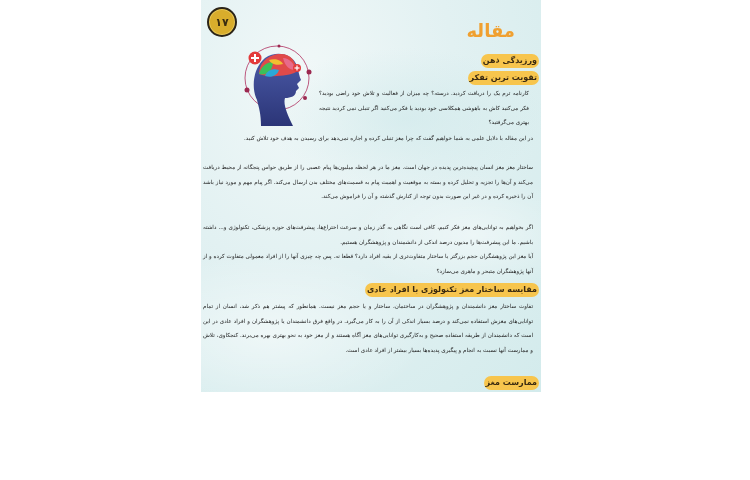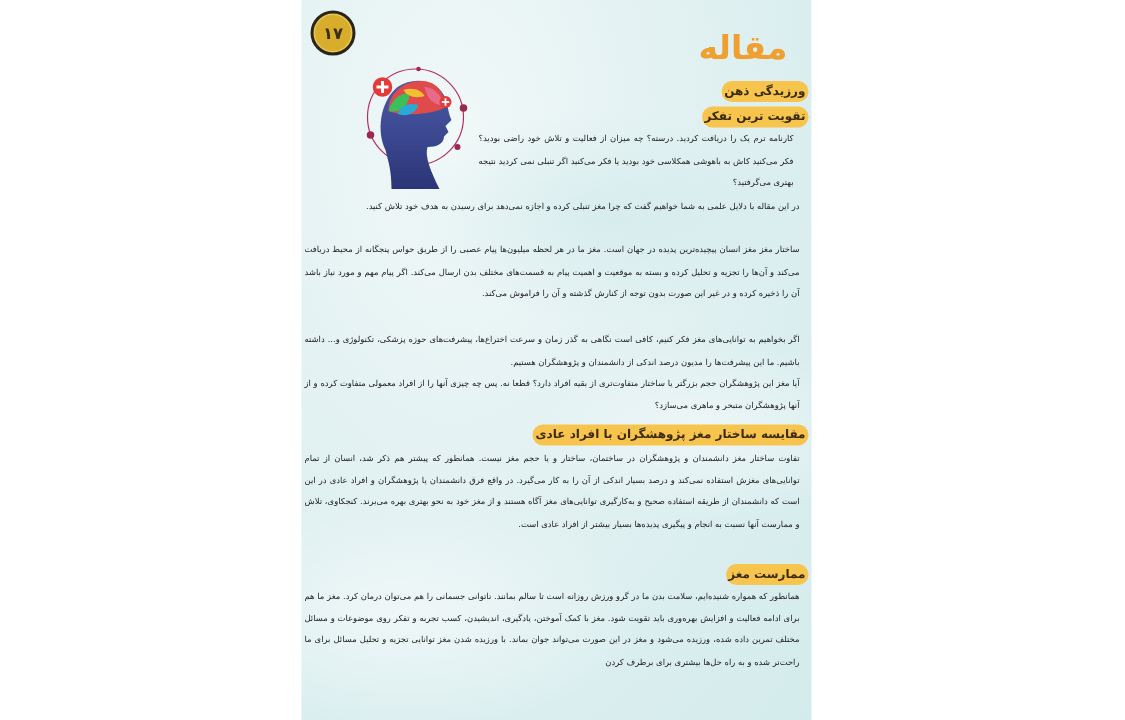--- a/index.html
+++ b/index.html
@@ -1,41 +1,41 @@
 <!DOCTYPE html>
 <html><head>
   <meta charset="utf-8">
   <style>
     html, body { margin:0; padding:0; }
     body {
       width:750px; height:480px; background:#ffffff; position:relative; overflow:hidden;
       font-family:"DejaVu Sans", sans-serif;
     }
     .page {
-      position:absolute; left:201px; top:0; width:340px; height:480px;
+      position:absolute; left:201px; top:0; width:340px; height:392px;
       background: radial-gradient(ellipse at 30% 20%, #f1f8f8 0%, #e2f1f2 45%, #d3ebec 100%);
       overflow:hidden;
     }
     .page::before {
       content:""; position:absolute; inset:0;
       background:
         radial-gradient(ellipse 120px 60px at 80% 60%, rgba(255,255,255,0.45), transparent),
         radial-gradient(ellipse 160px 80px at 20% 85%, rgba(255,255,255,0.5), transparent),
         radial-gradient(ellipse 140px 70px at 60% 30%, rgba(200,230,232,0.5), transparent);
     }
     .badge {
       position:absolute; left:6px; top:7px; width:30px; height:30px; border-radius:50%;
       background:#d9ad2c; border:2px solid #2b2418; box-sizing:border-box;
       display:flex; align-items:center; justify-content:center;
       color:#3b2d10; font-size:11px; font-weight:bold;
       box-shadow:0 0 0 1px #e6c85a inset;
     }
     .title {
-      position:absolute; right:16px; top:20px; color:#f0a030;
-      font-size:22px; font-weight:bold; direction:rtl;
+      position:absolute; right:26px; top:20px; color:#f0a030;
+      font-size:18px; font-weight:bold; direction:rtl;
     }
     .pill {
       position:absolute; direction:rtl; background:#f7c54d; color:#3a2a10;
       font-size:8px; font-weight:bold; padding:2px 2px; border-radius:8px;
       white-space:nowrap; line-height:10px;
     }
     .para {
       position:absolute; direction:rtl; text-align:justify; color:#222;
       font-size:5.6px; line-height:14.6px;
     }
@@ -80,20 +80,20 @@
 
   <div class="pill" style="right:2px; top:54px;">ورزیدگی ذهن</div>
   <div class="pill" style="right:2px; top:71px;">تقویت ترین تفکر</div>
 
   <div class="para" style="right:12px; top:86px; width:210px;">کارنامه ترم یک را دریافت کردید. درسته؟ چه میزان از فعالیت و تلاش خود راضی بودید؟ فکر می‌کنید کاش به باهوشی همکلاسی خود بودید یا فکر می‌کنید اگر تنبلی نمی کردید نتیجه بهتری می‌گرفتید؟</div>
   <div class="para" style="right:8px; top:131px; width:330px;">در این مقاله با دلایل علمی به شما خواهیم گفت که چرا مغز تنبلی کرده و اجازه نمی‌دهد برای رسیدن به هدف خود تلاش کنید.</div>
   <div class="para" style="right:8px; top:160px; width:330px;">ساختار مغز مغز انسان پیچیده‌ترین پدیده در جهان است. مغز ما در هر لحظه میلیون‌ها پیام عصبی را از طریق حواس پنجگانه از محیط دریافت می‌کند و آن‌ها را تجزیه و تحلیل کرده و بسته به موقعیت و اهمیت پیام به قسمت‌های مختلف بدن ارسال می‌کند. اگر پیام مهم و مورد نیاز باشد آن را ذخیره کرده و در غیر این صورت بدون توجه از کنارش گذشته و آن را فراموش می‌کند.</div>
   <div class="para" style="right:8px; top:220px; width:330px;">اگر بخواهیم به توانایی‌های مغز فکر کنیم، کافی است نگاهی به گذر زمان و سرعت اختراع‌ها، پیشرفت‌های حوزه پزشکی، تکنولوژی و... داشته باشیم. ما این پیشرفت‌ها را مدیون درصد اندکی از دانشمندان و پژوهشگران هستیم.</div>
   <div class="para" style="right:8px; top:249px; width:330px;">آیا مغز این پژوهشگران حجم بزرگتر یا ساختار متفاوت‌تری از بقیه افراد دارد؟ قطعا نه. پس چه چیزی آنها را از افراد معمولی متفاوت کرده و از آنها پژوهشگران متبحر و ماهری می‌سازد؟</div>
 
-  <div class="pill" style="right:2px; top:283px;">مقایسه ساختار مغز پژوهشگران با افراد عادی</div>
+  <div class="pill" style="right:2px; top:283px;">مقایسه ساختار مغز تکنولوژی با افراد عادی</div>
 
   <div class="para" style="right:8px; top:299px; width:330px;">تفاوت ساختار مغز دانشمندان و پژوهشگران در ساختمان، ساختار و یا حجم مغز نیست. همانطور که پیشتر هم ذکر شد، انسان از تمام توانایی‌های مغزش استفاده نمی‌کند و درصد بسیار اندکی از آن را به کار می‌گیرد. در واقع فرق دانشمندان یا پژوهشگران و افراد عادی در این است که دانشمندان از طریقه استفاده صحیح و به‌کارگیری توانایی‌های مغز آگاه هستند و از مغز خود به نحو بهتری بهره می‌برند. کنجکاوی، تلاش و ممارست آنها نسبت به انجام و پیگیری پدیده‌ها بسیار بیشتر از افراد عادی است.</div>
 
   <div class="pill" style="right:2px; top:376px;">ممارست مغز</div>
 
   <div class="para" style="right:8px; top:391px; width:330px;">همانطور که همواره شنیده‌ایم، سلامت بدن ما در گرو ورزش روزانه است تا سالم بمانند. ناتوانی جسمانی را هم می‌توان درمان کرد. مغز ما هم برای ادامه فعالیت و افزایش بهره‌وری باید تقویت شود. مغز با کمک آموختن، یادگیری، اندیشیدن، کسب تجربه و تفکر روی موضوعات و مسائل مختلف تمرین داده شده، ورزیده می‌شود و مغز در این صورت می‌تواند جوان بماند. با ورزیده شدن مغز توانایی تجزیه و تحلیل مسائل برای ما راحت‌تر شده و به راه حل‌ها بیشتری برای برطرف کردن</div>
 </div>
 
 </body></html>

